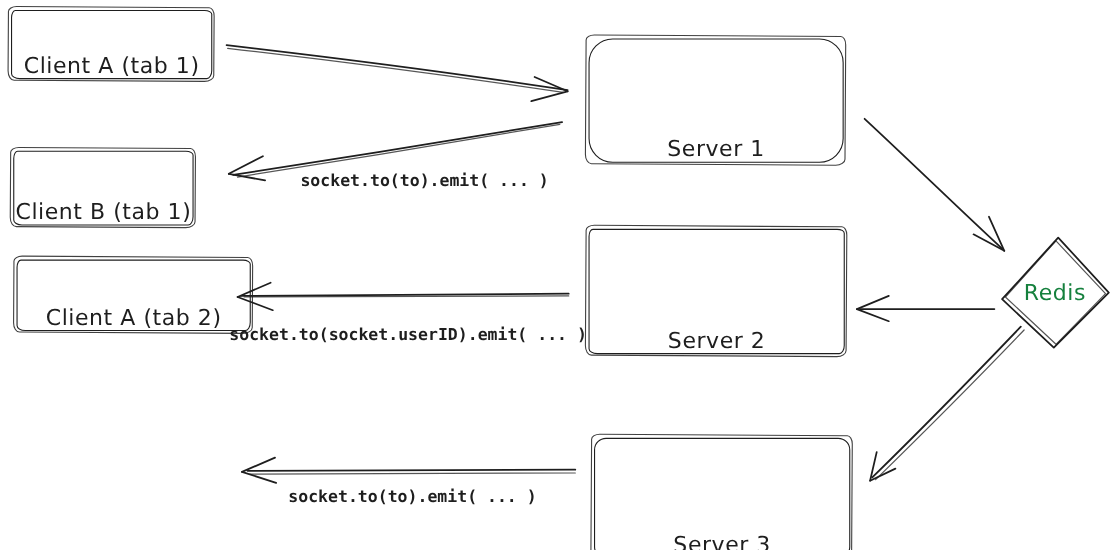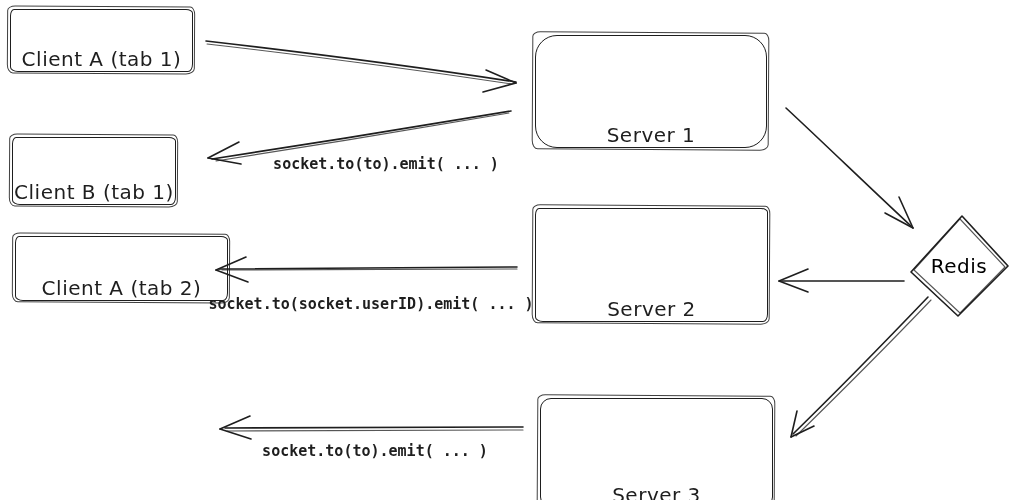--- a/index.html
+++ b/index.html
@@ -54,21 +54,21 @@
     letter-spacing: 0.5px;
     white-space: nowrap;
     color: #1e1e1e;
   }
   .diamond-label {
     position: absolute;
     left: 959px; top: 266px;
     transform: translate(-50%, -50%);
     font-size: 20px;
     letter-spacing: 0.5px;
-    color: #000000;
+    color: #15803d;
   }
   .edge-label {
     position: absolute;
     transform: translateX(-50%);
     font-family: "DejaVu Sans Mono", "Liberation Mono", monospace;
     font-weight: 600;
     font-size: 15px;
     white-space: nowrap;
     color: #1e1e1e;
     text-align: right;

